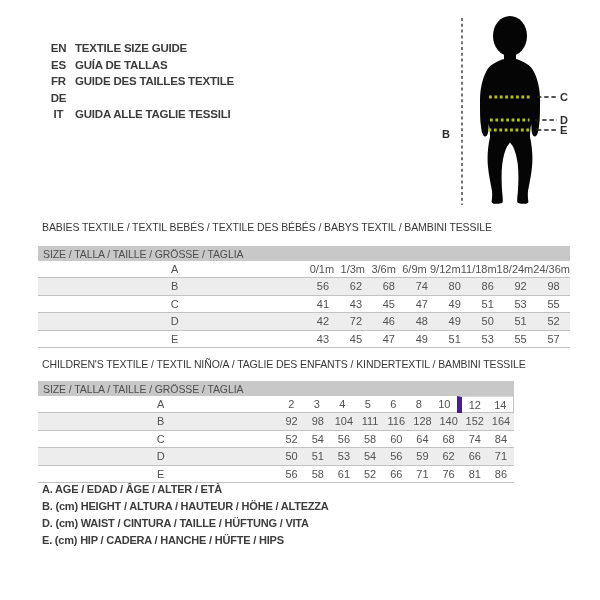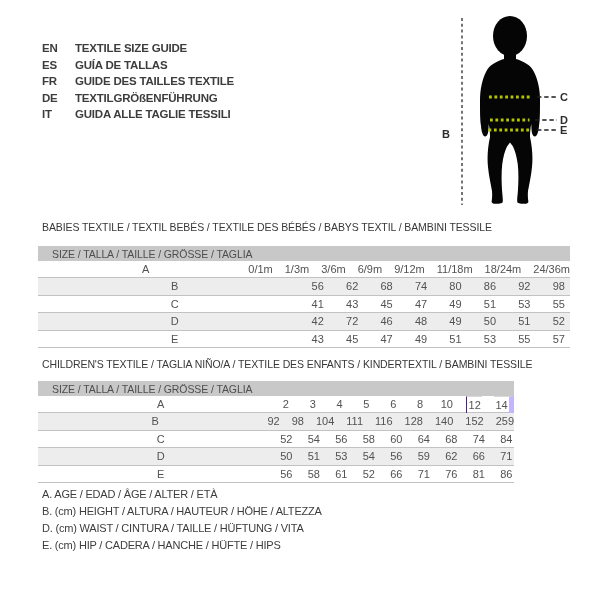--- a/index.html
+++ b/index.html
@@ -6,58 +6,58 @@
   .canvas {
     position:relative; width:600px; height:600px; background:#ffffff;
     font-family:"Liberation Sans", sans-serif; color:var(--text-dark);
     overflow:hidden;
   }
 
   
   .lang-block { position:absolute; left:42px; top:40px; }
   .lang-row { display:flex; height:16.5px; align-items:center;
               font-size:11.5px; font-weight:700; letter-spacing:-0.2px; }
-  .lang-code { width:33px; }
+  .lang-code { width:33px;text-align:center; }
 
   
   .figure-wrap { position:absolute; left:440px; top:8px; width:140px; height:202px; }
   .sil   { fill:var(--silhouette); }
   .vline { stroke:#3a3a3a; stroke-width:1.4; stroke-dasharray:3 2.8; fill:none; }
   .dotline  { stroke:var(--measure-dot);  stroke-width:2.8; stroke-dasharray:2.8 2.6; fill:none; }
   .dashline { stroke:var(--measure-dash); stroke-width:1.5; stroke-dasharray:4.4 2.8; fill:none; }
   .flabel { font-size:11px; font-weight:600; fill:#2e2e2e; letter-spacing:-0.2px; }
 
   
   .section-title { position:absolute; left:42px; font-size:10.5px; font-weight:400;
                    letter-spacing:-0.1px; color:#383838; white-space:nowrap; }
   .babies-title   { top:221px; }
   .children-title { top:358px; }
 
   
   .size-table { position:absolute; left:38px; }
   .size-table.babies   { top:246px; width:532px; }
   .size-table.children { top:381px; width:476px; }
   .size-header { height:15px; background:var(--header-bar); color:#4e4e4e;
-                 font-size:10.5px; display:flex; align-items:center; padding-left:14px;
+                 font-size:10.5px; display:flex; align-items:center; padding-left:5px;
                  letter-spacing:-0.1px; }
   .trow { display:flex; height:16.4px; align-items:center;
           border-bottom:1px solid var(--row-border);
           font-size:11px; color:var(--text-table); }
   .trow:nth-child(even) { background:var(--row-stripe); }
   .label-cell { width:16px; padding-left:5px; }
-  .cells { flex:1; display:flex; height:100%;gap:12px; }
+  .cells { flex:1; display:flex; height:100%; }
   .cell  { flex:1; text-align:center; line-height:16.4px; height:100%; }
   
-  .children .trow:nth-child(1) .cell:nth-child(8){ border-left:1px solid #4c1d95; border-top:1px solid #d9d9d9; }
-  .children .trow:nth-child(1) .cell:nth-child(9){ border-top:1px solid #d9d9d9; border-right:5px solid #c4b5fd; }
+  .children .trow:nth-child(1) .cell:nth-child(8){ border-left:5px solid #4c1d95; border-top:1px solid #d9d9d9; }
+  .children .trow:nth-child(1) .cell:nth-child(9){ border-top:1px solid #d9d9d9; border-right:1px solid #c4b5fd; }
 
   
   .legend-block { position:absolute; left:42px; top:483px; }
-  .legend-line { height:17px; display:flex; align-items:flex-end;
-                 font-size:11px; font-weight:400; letter-spacing:-0.2px; color:#3d3d3d; }
+  .legend-line { height:17px; display:flex; align-items:flex-start;
+                 font-size:11px; font-weight:700; letter-spacing:-0.2px; color:#3d3d3d; }
 </style>
 </head>
 <body>
 
 <div class="canvas">
 
   <div class="lang-block">
 
   <div class="lang-row">
         <span class="lang-code">EN</span>
@@ -66,21 +66,20 @@
       <div class="lang-row">
         <span class="lang-code">ES</span>
         <span class="lang-title">GUÍA DE TALLAS</span>
       </div>
       <div class="lang-row">
         <span class="lang-code">FR</span>
         <span class="lang-title">GUIDE DES TAILLES TEXTILE</span>
       </div>
       <div class="lang-row">
         <span class="lang-code">DE</span>
-        <span class="lang-title">TEXTILGRÖßENFÜHRUNG</span>
       </div>
       <div class="lang-row">
         <span class="lang-code">IT</span>
         <span class="lang-title">GUIDA ALLE TAGLIE TESSILI</span>
       </div>
     </div>
 
   <svg class="figure-wrap" width="140" height="202" viewBox="0 0 140 202">
 
     <line class="vline" x1="22" y1="10" x2="22" y2="197"></line>
@@ -181,21 +180,21 @@
             <div class="cell">49</div>
             <div class="cell">51</div>
             <div class="cell">53</div>
             <div class="cell">55</div>
             <div class="cell">57</div>
           </div>
         </div>
       </div>
   </div>
 
-  <div class="section-title children-title">CHILDREN'S TEXTILE / TAGLIA NIÑO/A / TEXTILE DES ENFANTS / KINDERTEXTIL / BAMBINI TESSILE</div>
+  <div class="section-title children-title">CHILDREN'S TEXTILE / TEXTIL NIÑO/A / TAGLIE DES ENFANTS / KINDERTEXTIL / BAMBINI TESSILE</div>
   <div class="size-table children">
     <div class="size-header">SIZE / TALLA / TAILLE / GRÖSSE / TAGLIA</div>
     <div>
 
     <div class="trow">
           <div class="cell label-cell">A</div>
           <div class="cells">
             <div class="cell">2</div>
             <div class="cell">3</div>
             <div class="cell">4</div>
@@ -211,21 +210,21 @@
           <div class="cell label-cell">B</div>
           <div class="cells">
             <div class="cell">92</div>
             <div class="cell">98</div>
             <div class="cell">104</div>
             <div class="cell">111</div>
             <div class="cell">116</div>
             <div class="cell">128</div>
             <div class="cell">140</div>
             <div class="cell">152</div>
-            <div class="cell">259</div>
+            <div class="cell">164</div>
           </div>
         </div>
         <div class="trow">
           <div class="cell label-cell">C</div>
           <div class="cells">
             <div class="cell">52</div>
             <div class="cell">54</div>
             <div class="cell">56</div>
             <div class="cell">58</div>
             <div class="cell">60</div>

